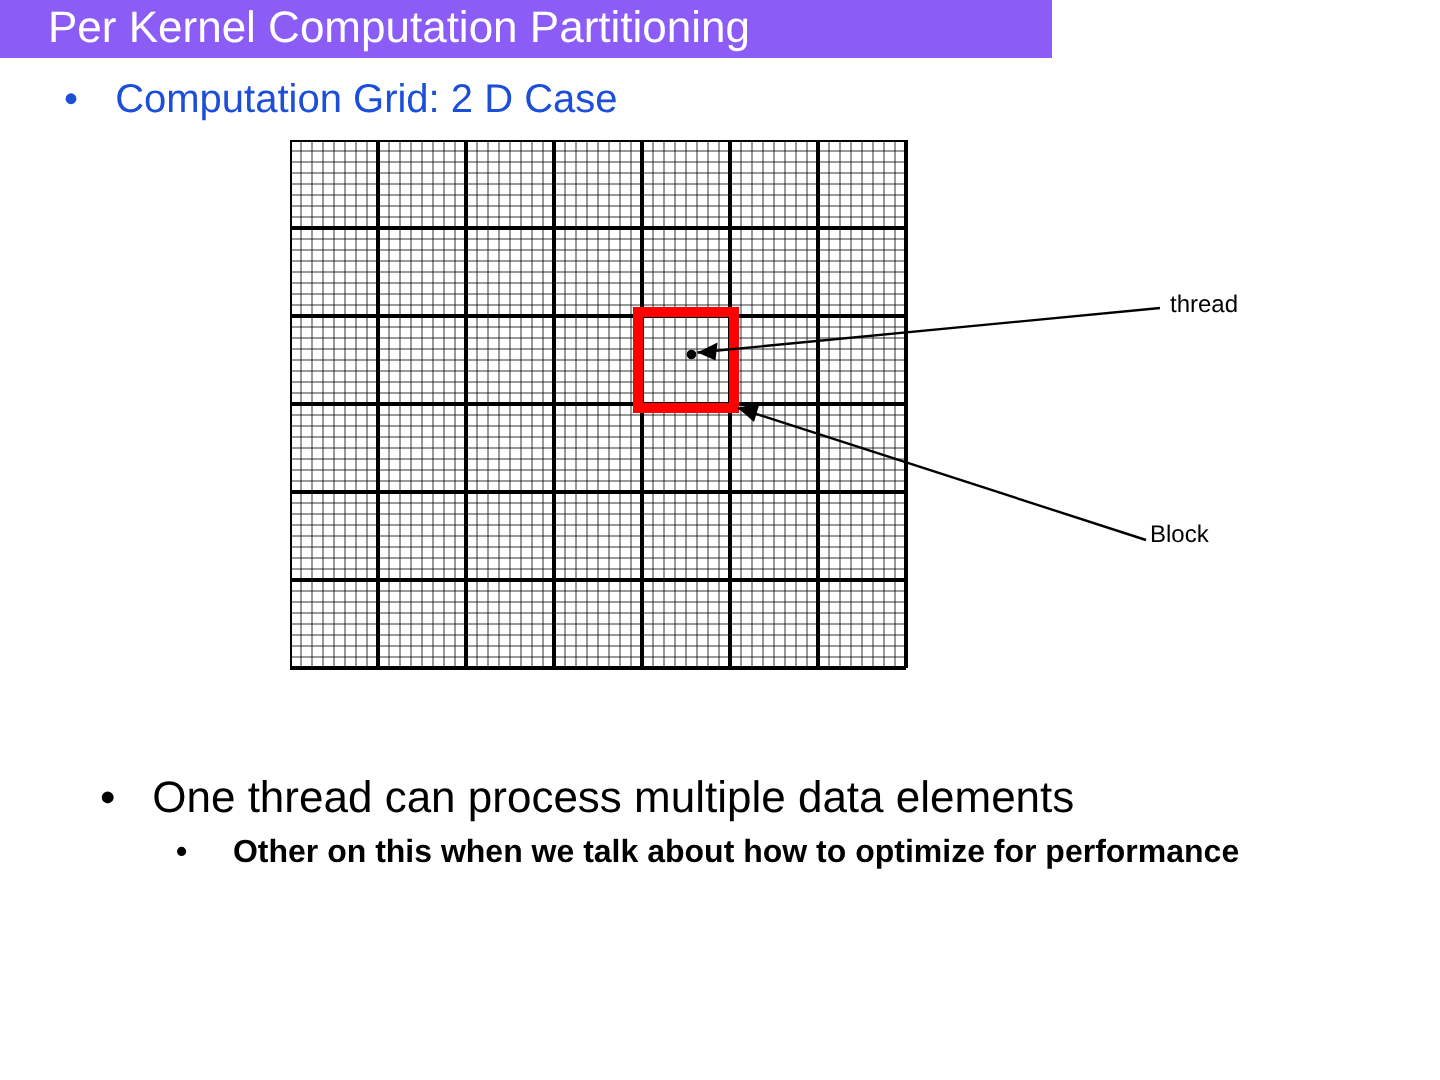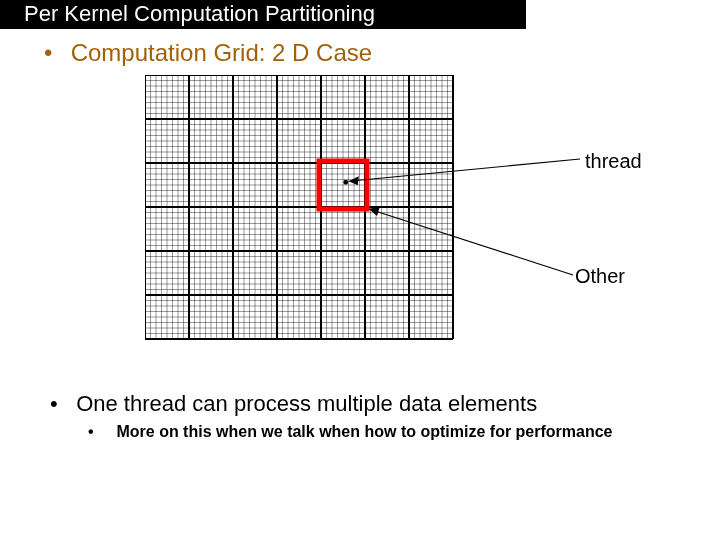--- a/index.html
+++ b/index.html
@@ -4,45 +4,45 @@
 <style>
   * { box-sizing: border-box; }
   html, body {
     margin: 0; padding: 0;
     width: 720px; height: 540px;
     background: #ffffff;
     font-family: Arial, Helvetica, sans-serif;
     overflow: hidden;
   }
   .title-bar {
-    background: #000000;
+    background: #8b5cf6;
     color: #fff;
     font-size: 22px;
     padding: 1px 0 2px 24px;
     font-weight: 400;
     width: 526px;
   }
   .heading {
-    font-size: 24px;
-    color: #a16207;
-    margin: 10px 0 8px 44px;
+    font-size: 20px;
+    color: #1d4ed8;
+    margin: 10px 0 8px 32px;
   }
   .heading .bullet {
     display: inline-block;
     width: 20px;
   }
   .grid-zone {
     position: relative;
     margin-left: 145px;
     width: 550px;
     height: 300px;
   }
   .label {
     position: absolute;
-    font-size: 20px;
+    font-size: 12px;
     color: #000;
     font-family: Arial, sans-serif;
   }
   .label-thread { left: 440px; top: 75px; }
   .label-block  { left: 430px; top: 190px; }
 
   .bullet-block {
     margin: 16px 0 0 30px;
   }
   .b1 {
@@ -197,25 +197,25 @@
       <line x1="0" y1="220" x2="308" y2="220" stroke="#000" stroke-width="2"></line>
       <line x1="0" y1="264" x2="308" y2="264" stroke="#000" stroke-width="2"></line>
       <rect x="174" y="86" width="48" height="48" stroke="#ff0000" stroke-width="5" fill="none"></rect>
       <circle cx="200.75" cy="107.25" r="2.4" fill="#000"></circle>
       <line x1="435" y1="84" x2="203.75" y2="106.25" stroke="#000" stroke-width="1.2"></line>
       <polygon points="203.75,106.25 213.75,101.25 212.75,110.25" fill="#000"></polygon>
       <line x1="428" y1="200" x2="224" y2="134" stroke="#000" stroke-width="1.2"></line>
       <polygon points="224,134 235,131 232,141" fill="#000"></polygon>
     </svg>
   <div class="label label-thread">thread</div>
-  <div class="label label-block">Other</div>
+  <div class="label label-block">Block</div>
 </div>
 
 <div class="bullet-block">
   <div class="b1">
     <span class="dot">•</span>
     <span>One thread can process multiple data elements</span>
   </div>
   <div class="b2">
     <span class="sq">•</span>
-    <span>More on this when we talk when how to optimize for performance</span>
+    <span>Other on this when we talk about how to optimize for performance</span>
   </div>
 </div>
 
 </body></html>

